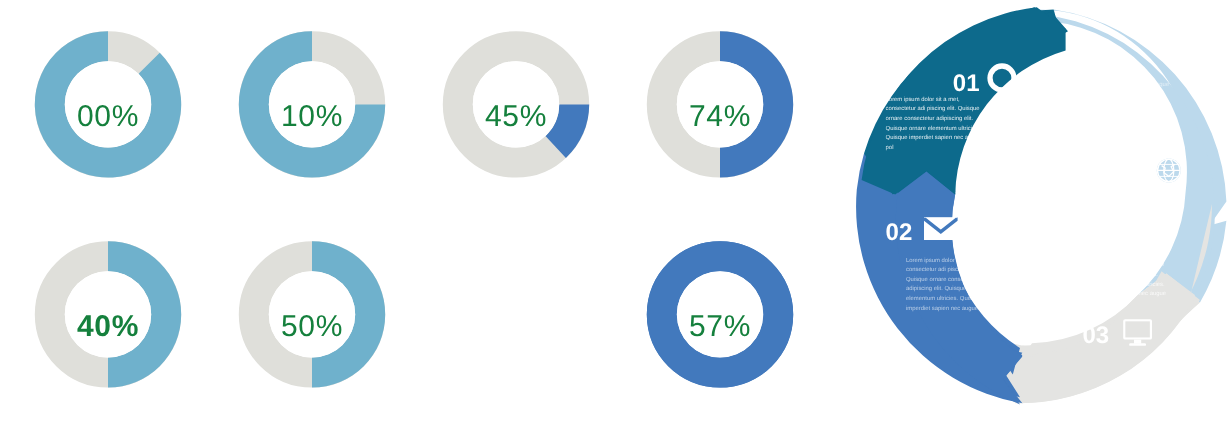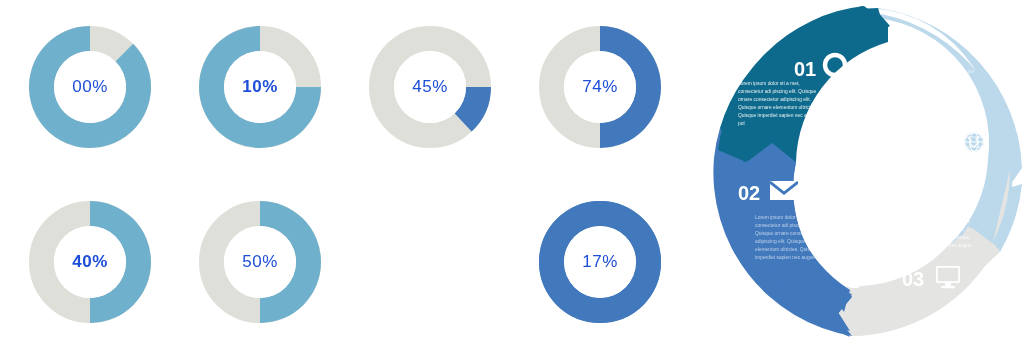--- a/index.html
+++ b/index.html
@@ -43,29 +43,29 @@
     margin: 9px auto 0 auto;
   }
   .donut-svg {
     display: block;
     width: 152px;
     height: 152px;
   }
   .donut-label {
     position: absolute;
     left: 0;
-    top: 0;
+    top: 10px;
     width: 152px;
     height: 152px;
     display: flex;
     align-items: center;
     justify-content: center;
-    font-size: 17px;
+    font-size: 25px;
     letter-spacing: 0.5px;
-    color: #1d4ed8;
+    color: #15803d;
     font-family: "Liberation Sans", sans-serif;
     pointer-events: none;
   }
 
   
   #cycle-diagram {
     position: absolute;
     left: 700px;
     top: 0px;
     width: 324px;
@@ -95,21 +95,21 @@
       <div class="donut-cell" style="left: 10px; top: 2px;">
         <div class="donut-wrap">
           <svg class="donut-svg" viewBox="0 0 152 152">
             <circle cx="76" cy="76" r="48.5" fill="none" stroke="#dfdfda" stroke-width="25"></circle>
             <path d="M119.1335136523794,32.86648634762061 A61,61 0 1,1 75.99999999999999,15 L76,40 A36,36 0 1,0 101.45584412271572,50.54415587728429 Z" fill="#6fb1cc" fill-rule="evenodd"></path>
             <circle cx="76" cy="76" r="36" fill="#ffffff"></circle>
           </svg>
           <div class="donut-label">00%</div>
         </div>
       </div>
-      <div class="donut-cell" style="left: 180px; top: 2px; font-weight: bold;">
+      <div class="donut-cell" style="left: 180px; top: 2px;">
         <div class="donut-wrap">
           <svg class="donut-svg" viewBox="0 0 152 152">
             <circle cx="76" cy="76" r="48.5" fill="none" stroke="#dfdfda" stroke-width="25"></circle>
             <path d="M137,76 A61,61 0 1,1 75.99999999999999,15 L76,40 A36,36 0 1,0 112,76 Z" fill="#6fb1cc" fill-rule="evenodd"></path>
             <circle cx="76" cy="76" r="36" fill="#ffffff"></circle>
           </svg>
           <div class="donut-label">10%</div>
         </div>
       </div>
       <div class="donut-cell" style="left: 350px; top: 2px;">
@@ -152,21 +152,21 @@
           <div class="donut-label">50%</div>
         </div>
       </div>
       <div class="donut-cell" style="left: 520px; top: 177px;">
         <div class="donut-wrap">
           <svg class="donut-svg" viewBox="0 0 152 152">
             <circle cx="76" cy="76" r="48.5" fill="none" stroke="#4279bd" stroke-width="25"></circle>
             <path d="M15,76a61,61 0 1,0 122,0a61,61 0 1,0 -122,0M40,76a36,36 0 1,1 72,0a36,36 0 1,1 -72,0" fill="#4279bd" fill-rule="evenodd"></path>
             <circle cx="76" cy="76" r="36" fill="#ffffff"></circle>
           </svg>
-          <div class="donut-label">17%</div>
+          <div class="donut-label">57%</div>
         </div>
       </div>
     </div>
 
   <div id="cycle-diagram">
     <svg class="cycle-svg" viewBox="0 0 324 351" xmlns="http://www.w3.org/2000/svg">
       <defs>
         <clipPath id="ringClip">
           <path d="M162,10 A165.5,165.5 0 1,1 161.9,10 Z M162,104 A58,58 0 1,0 162.1,104 Z" clip-rule="evenodd"></path>
         </clipPath>

